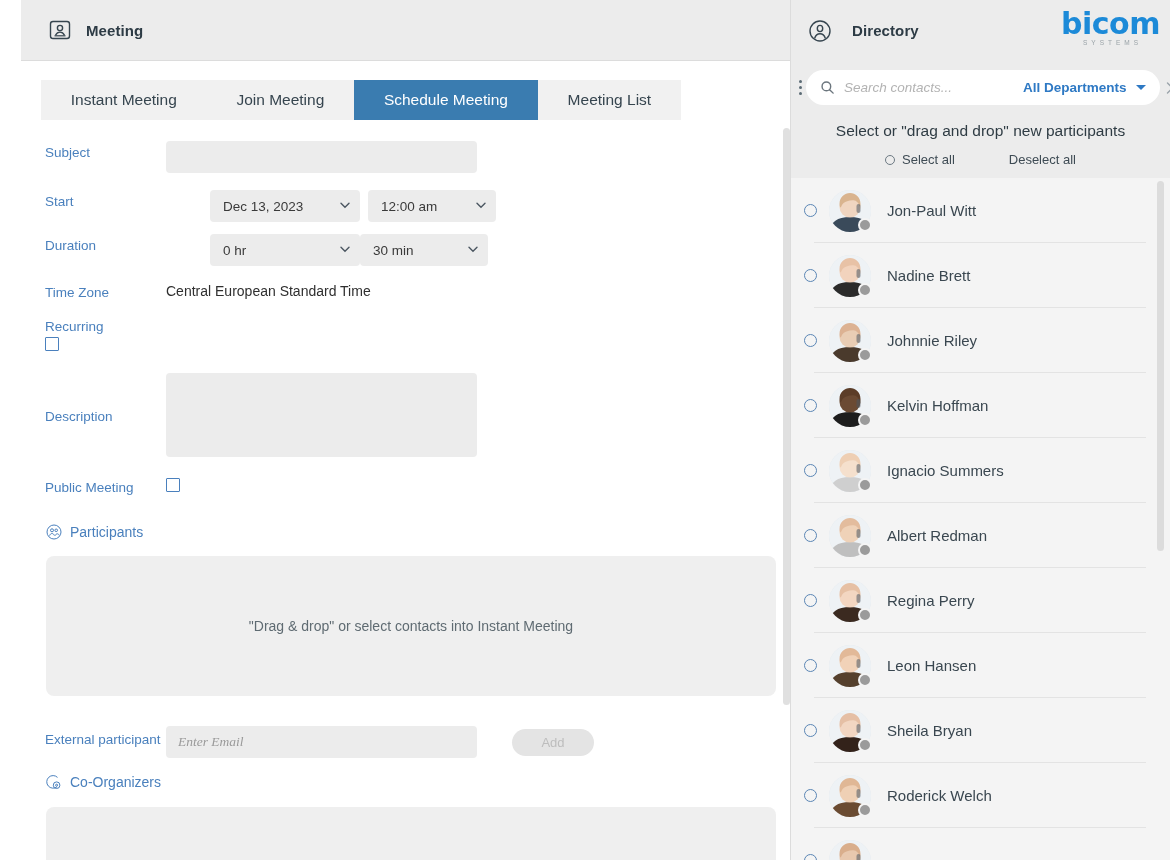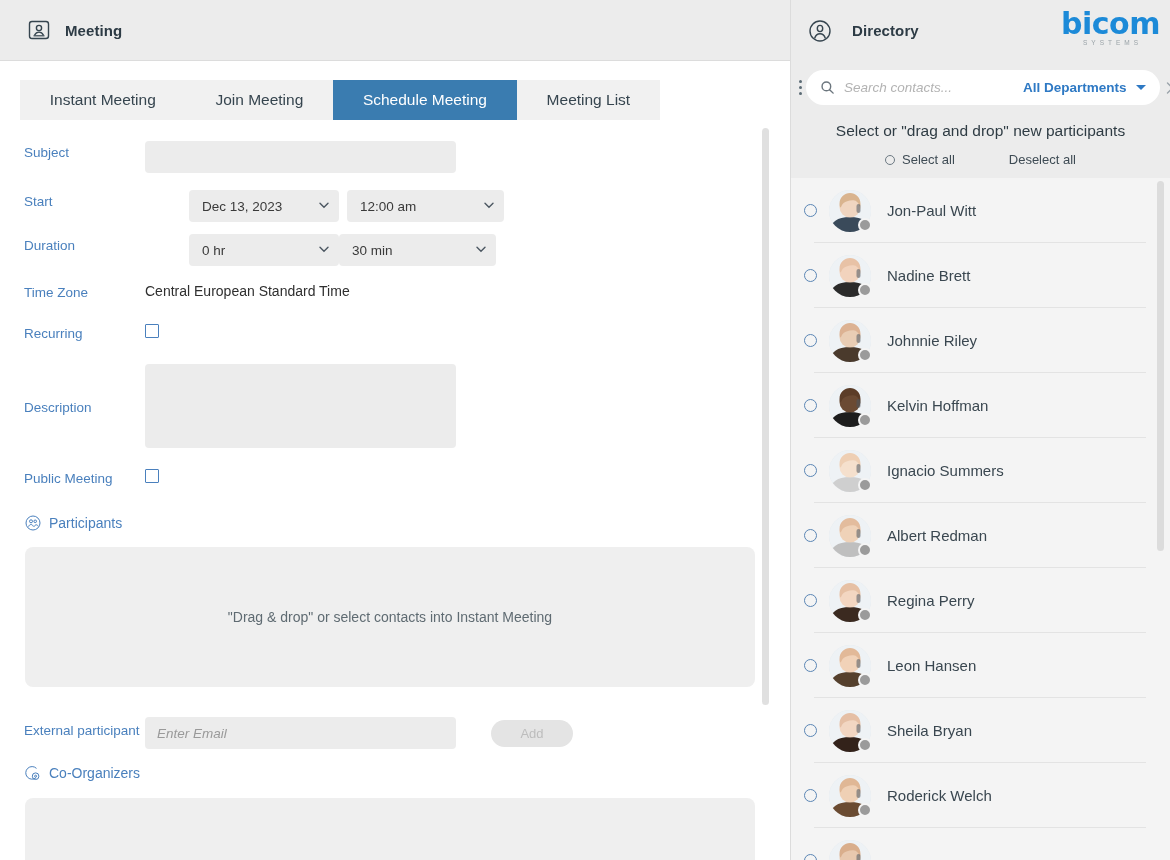--- a/index.html
+++ b/index.html
@@ -10,20 +10,21 @@
     overflow: hidden;
   }
   .app { position: relative; width: 1170px; height: 860px; display: flex; }
 
   
   .left-pane {
     position: relative;
     width: 790px; height: 860px;
     background: #ffffff;
     overflow: hidden;
+    padding-left: 21px;
   }
   .left-header {
     height: 61px;
     background: #ececec;
     border-bottom: 1px solid #dcdcdc;
     display: flex; align-items: center;
     padding-left: 27px;
   }
   .hdr-icon { width: 24px; height: 24px; margin-right: 14px; display:block; }
   .hdr-title {
@@ -65,41 +66,41 @@
     line-height: 17px;
     padding-top: 3px;
     flex: none;
   }
   .field-grey {
     background: #ececec;
     border: none;
     border-radius: 4px;
     height: 32px;
     outline: none;
-    font-family: Liberation Sans, sans-serif;
+    font-family: Liberation Serif, serif;
     font-size: 13.5px;
     color: #333;
     padding: 0 12px;
   }
   .subject-input { width: 311px; }
   .sel-wrap { position: relative; display: inline-block; }
   .sel {
     -webkit-appearance: none; appearance: none;
     background: #ececec;
     border: none; border-radius: 4px;
     height: 32px;
     font-family: "Liberation Sans", sans-serif;
     font-size: 13.5px;
     color: #3a3a3a;
     padding: 0 30px 0 13px;
     outline: none;
     cursor: pointer;
   }
   .sel.w1 { width: 150px; margin-left: 44px; }
-  .sel.w2 { width: 157px; }
+  .sel.w2 { width: 128px; }
   .caret {
     position: absolute; right: 11px; top: 12px;
     width: 9px; height: 9px;
     pointer-events: none;
   }
   .caret svg { display:block; }
   .tz-text { font-size: 14px; color: #2f2f2f; padding-top: 2px; }
   .cbx {
     width: 14px; height: 14px;
     border: 1.4px solid #4a80bd;
@@ -376,21 +377,21 @@
               </svg>
           </span>
         </div>
       </div>
 
       <div class="row" style="margin-top:15px;">
         <div class="lbl">Time Zone</div>
         <div class="tz-text">Central European Standard Time</div>
       </div>
 
-      <div class="row" style="margin-top:21px;">
+      <div class="row" style="margin-top:14px;flex-direction:column;">
         <div class="lbl">Recurring</div>
         <div class="cbx"></div>
       </div>
 
       <div class="row" style="margin-top:22px;">
         <div class="lbl" style="padding-top:35px;">Description</div>
         <textarea class="desc-area" placeholder="" style=""></textarea>
       </div>
 
       <div class="row" style="margin-top:19px;">

